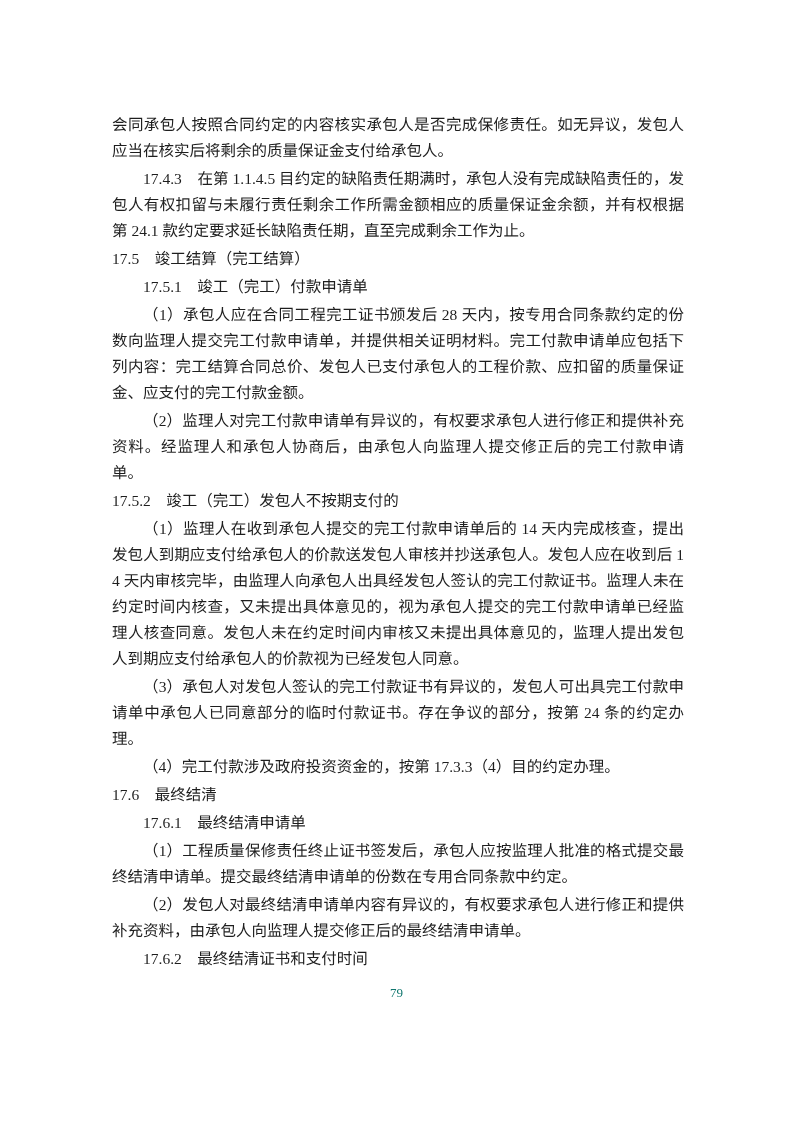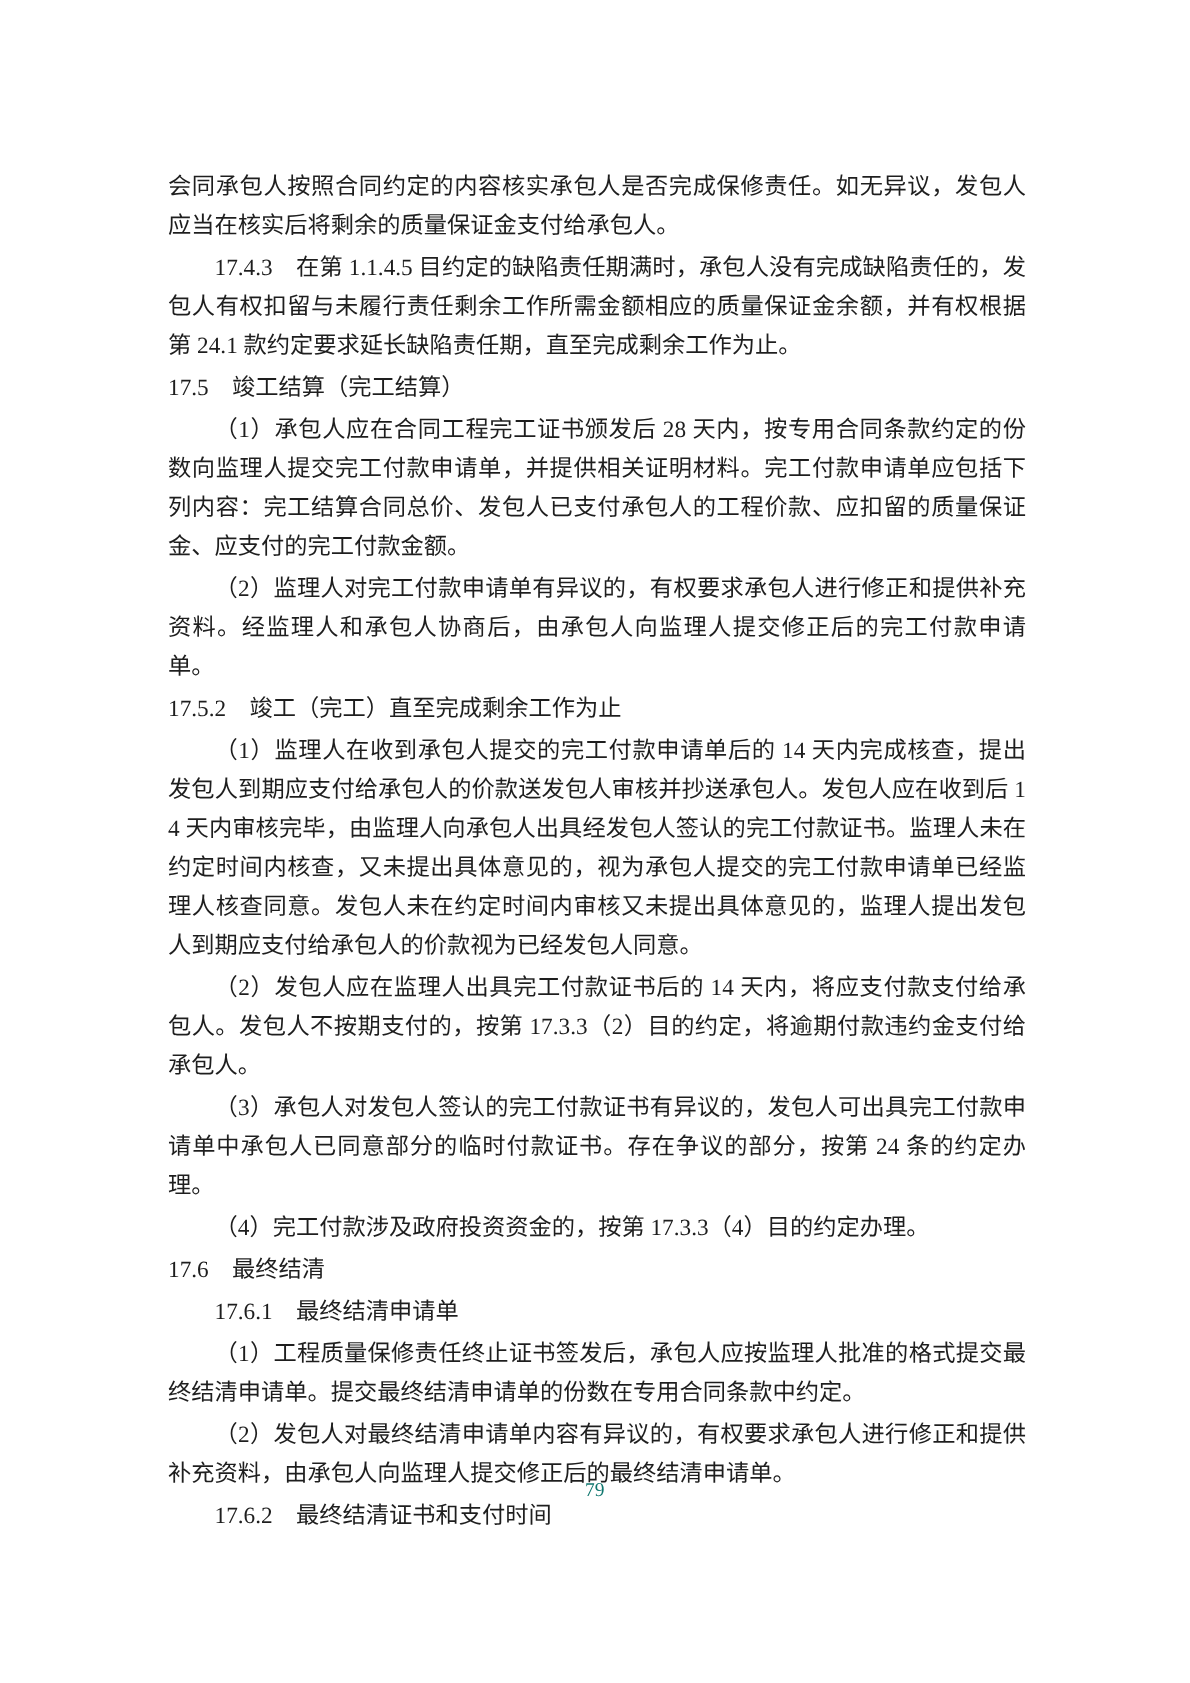--- a/index.html
+++ b/index.html
@@ -45,25 +45,25 @@
     color: #0f766e;
   }
 </style>
 </head>
 <body>
 
 <div class="page">
   <p class="flush">会同承包人按照合同约定的内容核实承包人是否完成保修责任。如无异议，发包人应当在核实后将剩余的质量保证金支付给承包人。</p>
   <p class="indent">17.4.3　在第 1.1.4.5 目约定的缺陷责任期满时，承包人没有完成缺陷责任的，发包人有权扣留与未履行责任剩余工作所需金额相应的质量保证金余额，并有权根据第 24.1 款约定要求延长缺陷责任期，直至完成剩余工作为止。</p>
   <p class="flush">17.5　竣工结算（完工结算）</p>
+  <p class="indent">17.5.1　竣工（完工）付款申请单</p>
   <p class="indent">（1）承包人应在合同工程完工证书颁发后 28 天内，按专用合同条款约定的份数向监理人提交完工付款申请单，并提供相关证明材料。完工付款申请单应包括下列内容：完工结算合同总价、发包人已支付承包人的工程价款、应扣留的质量保证金、应支付的完工付款金额。</p>
   <p class="indent">（2）监理人对完工付款申请单有异议的，有权要求承包人进行修正和提供补充资料。经监理人和承包人协商后，由承包人向监理人提交修正后的完工付款申请单。</p>
-  <p class="flush">17.5.2　竣工（完工）直至完成剩余工作为止</p>
+  <p class="flush">17.5.2　竣工（完工）发包人不按期支付的</p>
   <p class="indent">（1）监理人在收到承包人提交的完工付款申请单后的 14 天内完成核查，提出发包人到期应支付给承包人的价款送发包人审核并抄送承包人。发包人应在收到后 14 天内审核完毕，由监理人向承包人出具经发包人签认的完工付款证书。监理人未在约定时间内核查，又未提出具体意见的，视为承包人提交的完工付款申请单已经监理人核查同意。发包人未在约定时间内审核又未提出具体意见的，监理人提出发包人到期应支付给承包人的价款视为已经发包人同意。</p>
-  <p class="indent">（2）发包人应在监理人出具完工付款证书后的 14 天内，将应支付款支付给承包人。发包人不按期支付的，按第 17.3.3（2）目的约定，将逾期付款违约金支付给承包人。</p>
   <p class="indent">（3）承包人对发包人签认的完工付款证书有异议的，发包人可出具完工付款申请单中承包人已同意部分的临时付款证书。存在争议的部分，按第 24 条的约定办理。</p>
   <p class="indent">（4）完工付款涉及政府投资资金的，按第 17.3.3（4）目的约定办理。</p>
   <p class="flush">17.6　最终结清</p>
   <p class="indent">17.6.1　最终结清申请单</p>
   <p class="indent">（1）工程质量保修责任终止证书签发后，承包人应按监理人批准的格式提交最终结清申请单。提交最终结清申请单的份数在专用合同条款中约定。</p>
   <p class="indent">（2）发包人对最终结清申请单内容有异议的，有权要求承包人进行修正和提供补充资料，由承包人向监理人提交修正后的最终结清申请单。</p>
   <p class="indent">17.6.2　最终结清证书和支付时间</p>
 
   <div class="pagenum">79</div>
 </div>

